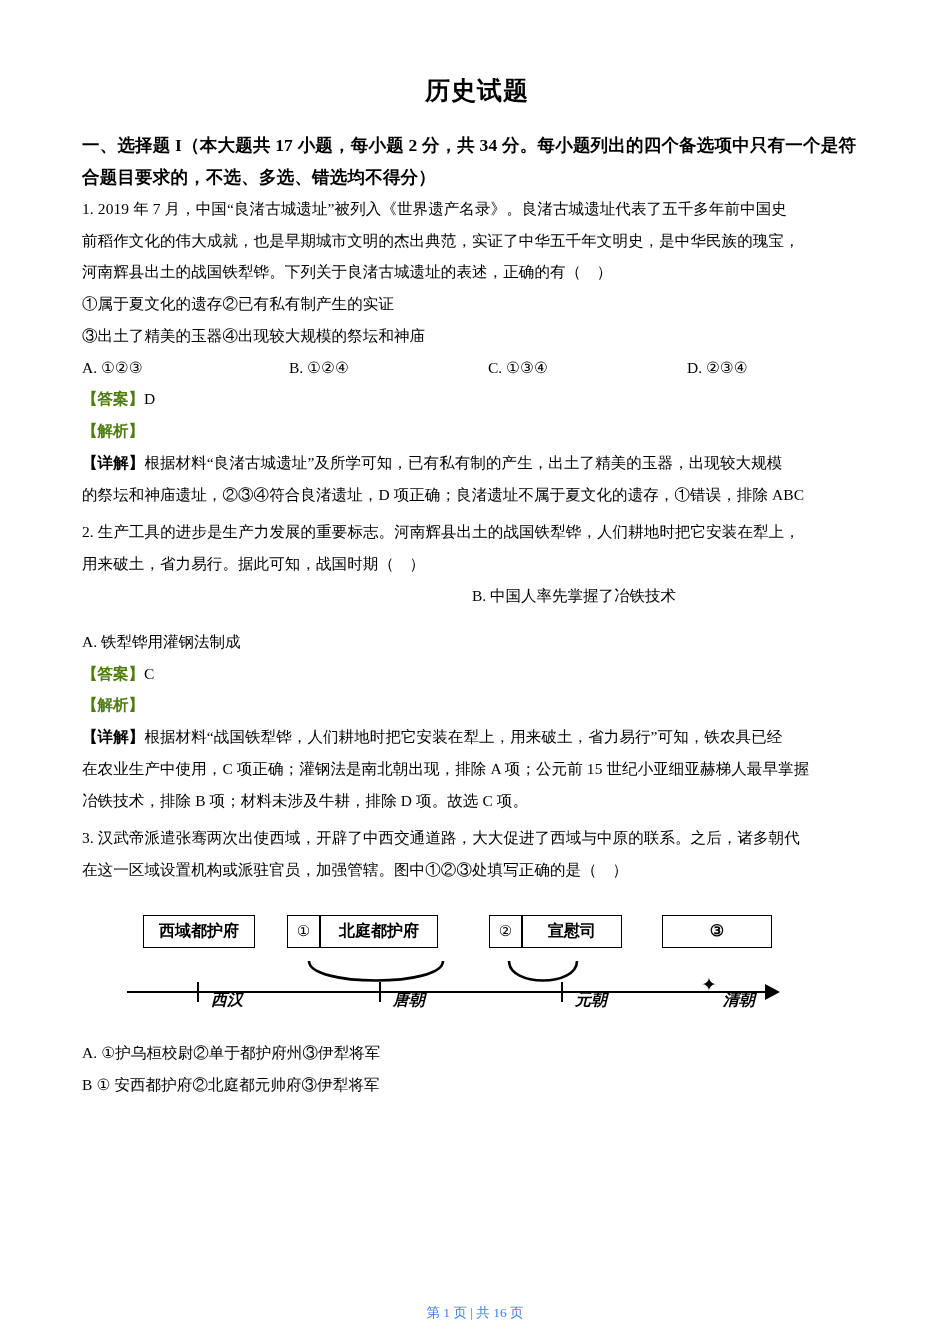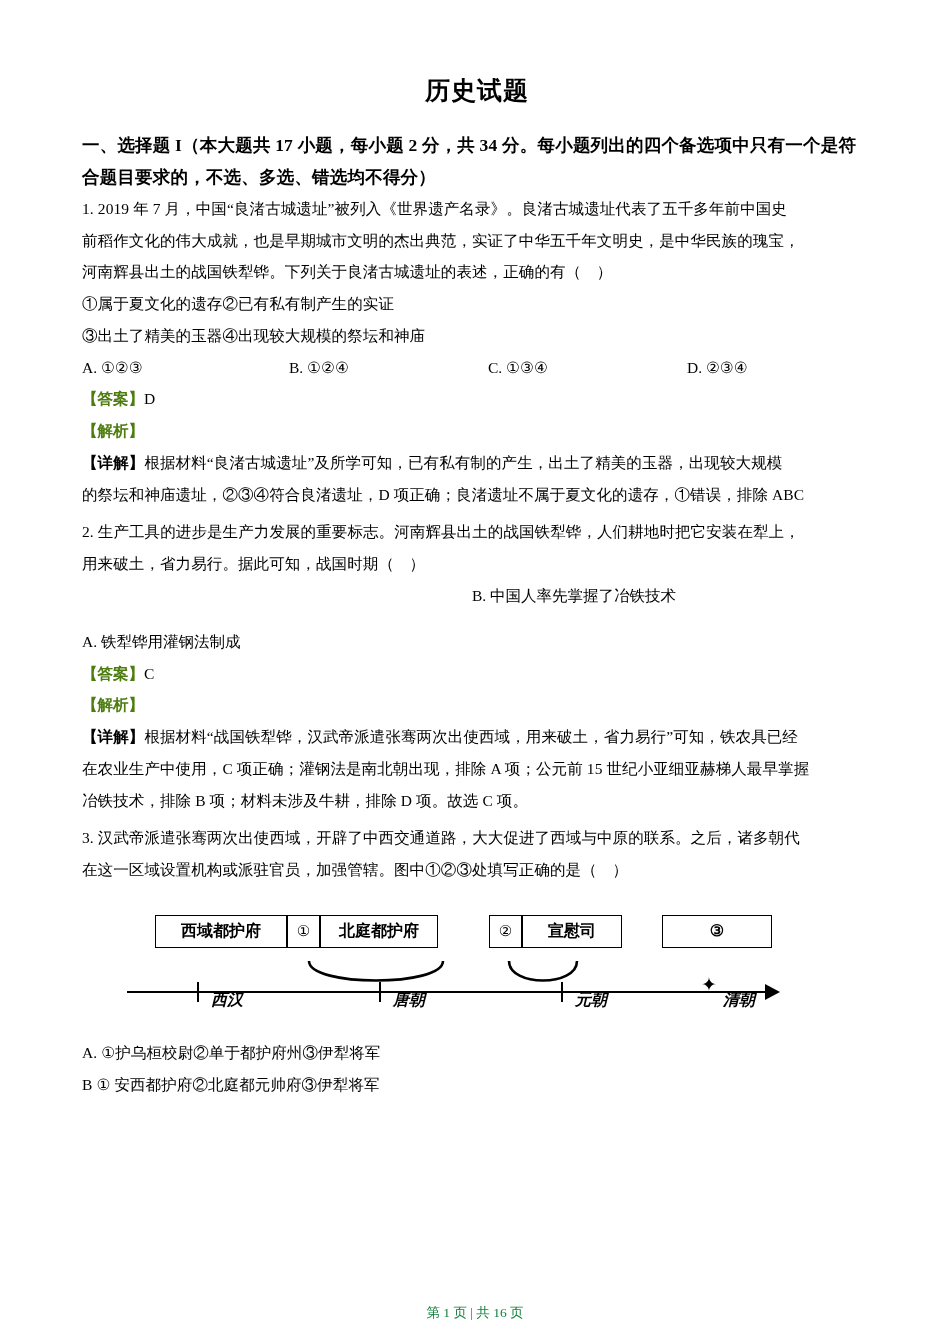--- a/index.html
+++ b/index.html
@@ -152,21 +152,21 @@
     font-size: 19px;
     line-height: 1;
   }
   .footer {
     position: absolute;
     left: 0;
     right: 0;
     bottom: 22px;
     text-align: center;
     font-size: 13.5px;
-    color: #15803d;
+    color: #3b82f6;
     font-family: "Liberation Serif", serif;
   }
 </style>
 </head>
 <body>
 
 <div class="page">
 
   <h1 class="doc-title">历史试题</h1>
 
@@ -194,34 +194,34 @@
 
   <div>
     <p class="body-text q-stem">2. 生产工具的进步是生产力发展的重要标志。河南辉县出土的战国铁犁铧，人们耕地时把它安装在犁上，</p>
     <p class="body-text">用来破土，省力易行。据此可知，战国时期（　）</p>
     <div class="opts-two">
       <span class="optA">A. 铁犁铧用灌钢法制成</span>
       <span>B. 中国人率先掌握了冶铁技术</span>
     </div>
     <p class="tagline"><span class="tag">【答案】</span><span class="ans-val">C</span></p>
     <p class="tagline"><span class="tag">【解析】</span></p>
-    <p class="body-text"><span class="detail-label">【详解】</span><span>根据材料“战国铁犁铧，汉武帝派遣张骞两次出使西域，用来破土，省力易行”可知，铁农具已经</span></p>
+    <p class="body-text"><span class="detail-label">【详解】</span><span>根据材料“战国铁犁铧，人们耕地时把它安装在犁上，用来破土，省力易行”可知，铁农具已经</span></p>
     <p class="body-text">在农业生产中使用，C 项正确；灌钢法是南北朝出现，排除 A 项；公元前 15 世纪小亚细亚赫梯人最早掌握</p>
     <p class="body-text">冶铁技术，排除 B 项；材料未涉及牛耕，排除 D 项。故选 C 项。</p>
   </div>
 
   <div class="spacer-sm"></div>
 
   <div>
     <p class="body-text q-stem">3. 汉武帝派遣张骞两次出使西域，开辟了中西交通道路，大大促进了西域与中原的联系。之后，诸多朝代</p>
     <p class="body-text">在这一区域设置机构或派驻官员，加强管辖。图中①②③处填写正确的是（　）</p>
 
     <div class="figure">
       <div class="fig-inner">
-        <div class="box" style="left:38px; top:12px; width:132px;text-align:center;">西域都护府</div>
+        <div class="box" style="left:26px; top:12px; width:112px;text-align:center;">西域都护府</div>
 
         <div class="numbox" style="left:170px; top:12px;">①</div>
         <div class="box" style="left:203px; top:12px; width:118px;">北庭都护府</div>
 
         <div class="numbox" style="left:372px; top:12px;">②</div>
         <div class="box" style="left:405px; top:12px; width:100px;">宣慰司</div>
 
         <div class="box" style="left:545px; top:12px; width:110px;">③</div>
 
         <svg class="curve" style="left:186px;" width="150" height="36">

